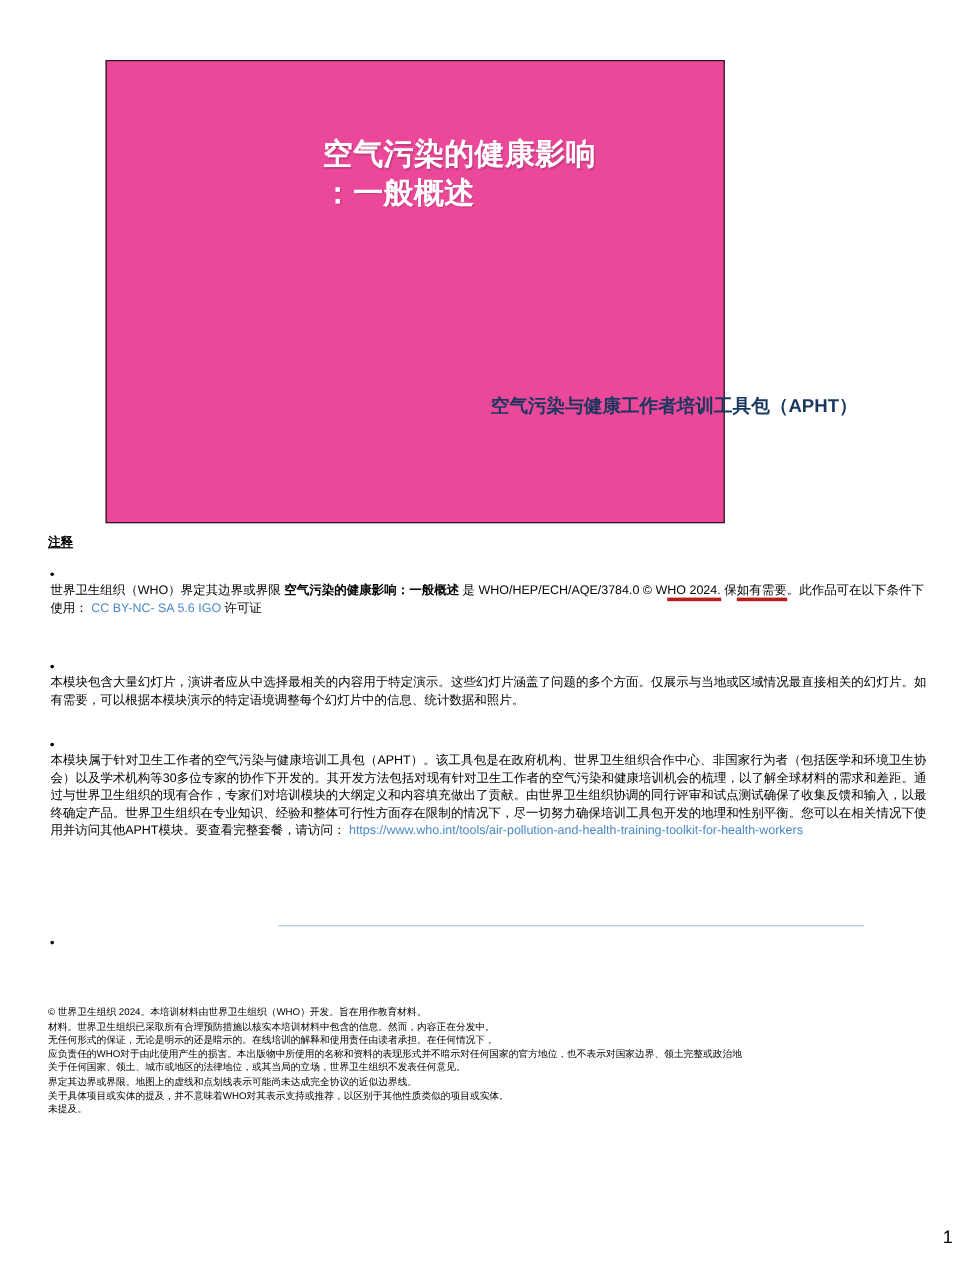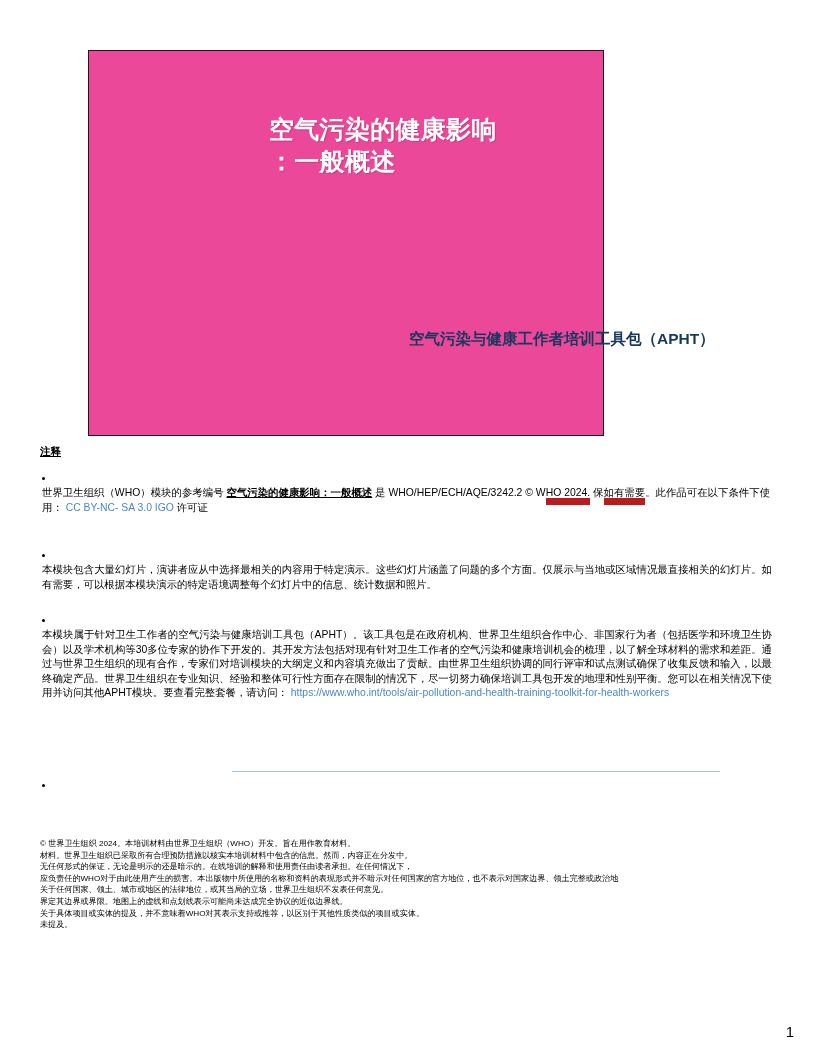--- a/index.html
+++ b/index.html
@@ -80,23 +80,23 @@
   }
   .bullet-body {
     position: absolute;
     left: 0px;
     top: 9px;
     font-size: 10.4px;
     line-height: 14.5px;
     text-align: justify;
     color: #000;
   }
-  .b { font-weight: bold; text-decoration: underline; }
+  .b { font-weight: bold; }
   .lnk { color: #4A87C8; }
-  .ul-blue { border-bottom: 7px solid #b91c1c; padding-bottom: 0px; }
+  .ul-blue { border-bottom: 3px solid #b91c1c; padding-bottom: 0px; }
 
   
   #blk-1 { left: 42px; top: 41px; width: 728px; }
   #blk-2 { left: 42px; top: 118px; width: 730px; }
   #blk-3 { left: 42px; top: 183px; width: 730px; }
   #blk-4 { left: 42px; top: 348px; width: 730px; }
 
   #divider {
     position: absolute;
     left: 232px;
@@ -139,21 +139,21 @@
   <div id="slide-subtitle">空气污染与健康工作者培训工具包（APHT）</div>
 </div>
 
 <div id="notes">
 
   <div class="notes-heading">注释</div>
 
   <div class="bullet-block" id="blk-1">
     <span class="bullet-dot"></span>
     <div class="bullet-body">
-      <span>世界卫生组织（WHO）模块的参考编号 </span><span class="b">空气污染的健康影响：一般概述</span><span> 是 WHO/HEP/ECH/AQE/3242.2 © W</span><span class="ul-blue">HO 2024.</span><span> </span><span>保</span><span class="ul-blue">如有需要</span><span>。此作品可在以下条件下使用： </span><span class="lnk">CC BY-NC- SA 3.0 IGO</span><span> 许可证</span>
+      <span>世界卫生组织（WHO）界定其边界或界限 </span><span class="b">空气污染的健康影响：一般概述</span><span> 是 WHO/HEP/ECH/AQE/3784.0 © W</span><span class="ul-blue">HO 2024.</span><span> </span><span>保</span><span class="ul-blue">如有需要</span><span>。此作品可在以下条件下使用： </span><span class="lnk">CC BY-NC- SA 5.6 IGO</span><span> 许可证</span>
     </div>
   </div>
 
   <div class="bullet-block" id="blk-2">
     <span class="bullet-dot"></span>
     <div class="bullet-body">本模块包含大量幻灯片，演讲者应从中选择最相关的内容用于特定演示。这些幻灯片涵盖了问题的多个方面。仅展示与当地或区域情况最直接相关的幻灯片。如有需要，可以根据本模块演示的特定语境调整每个幻灯片中的信息、统计数据和照片。</div>
   </div>
 
   <div class="bullet-block" id="blk-3">
     <span class="bullet-dot"></span>

